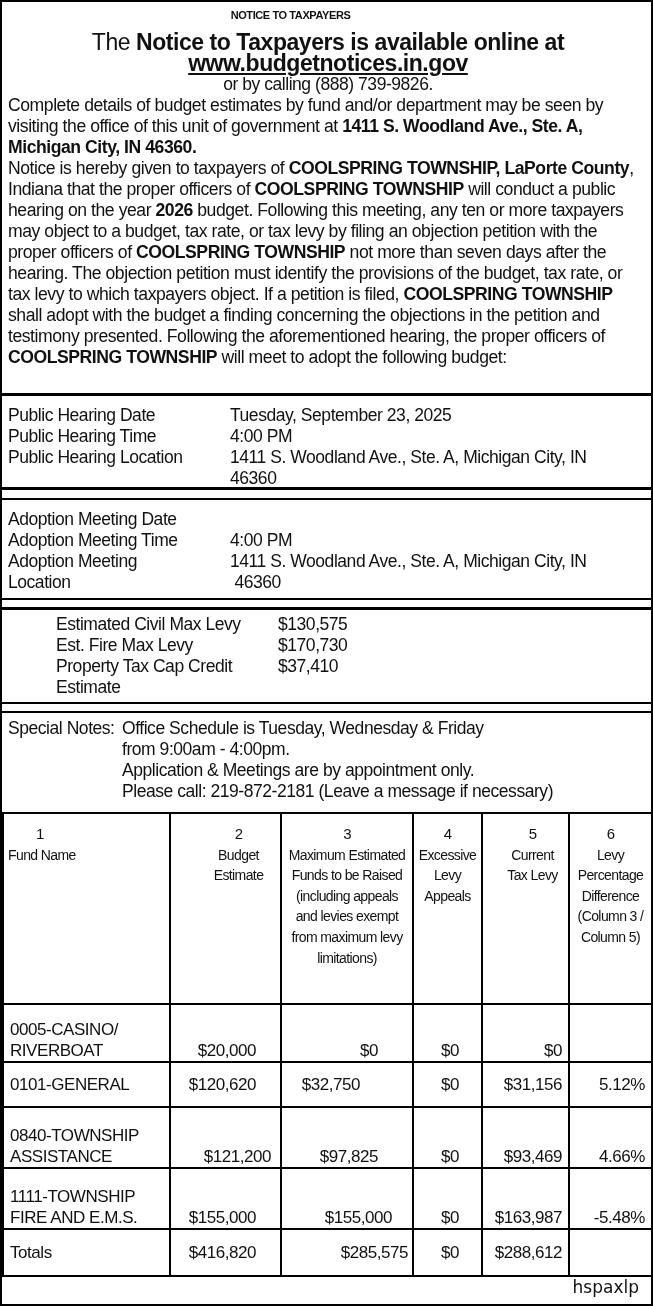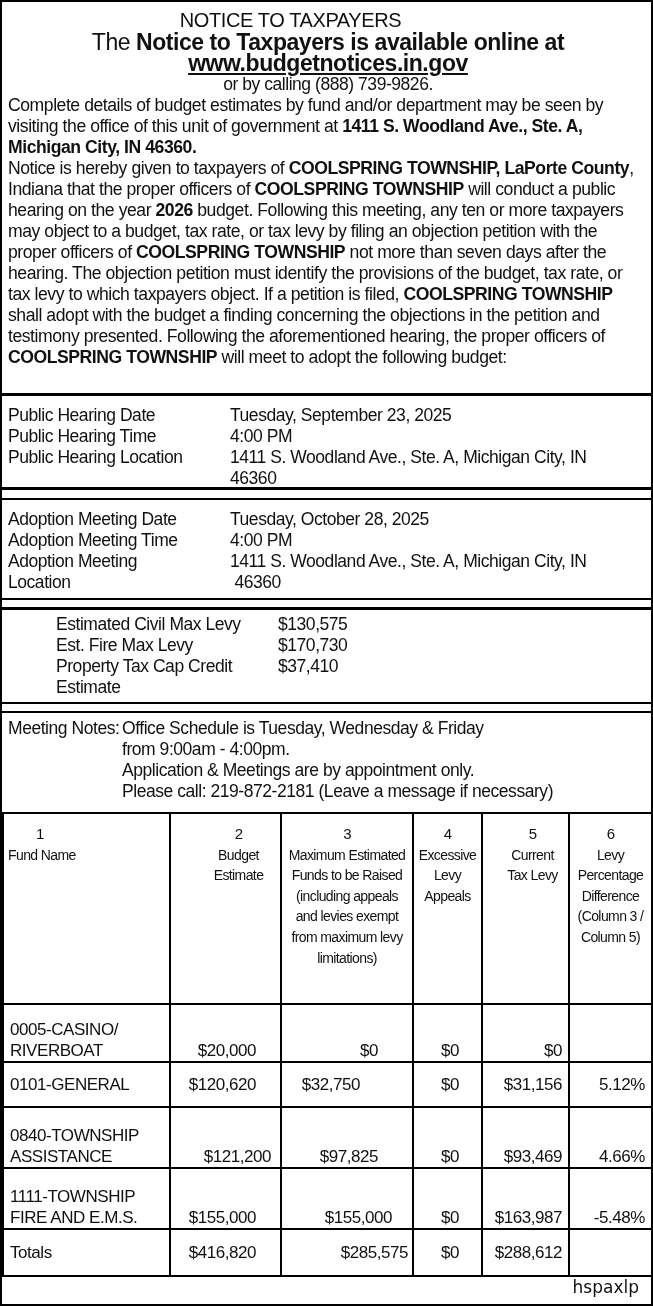--- a/index.html
+++ b/index.html
@@ -2,21 +2,21 @@
 <html><head>
 <meta charset="utf-8">
 <style>
   html, body { margin:0; padding:0; background:#ffffff; }
   body { width:653px; height:1306px; overflow:hidden; position:relative;
          font-family:"Liberation Sans", "DejaVu Sans", sans-serif; color:#111; }
   .frame { position:absolute; left:0; top:0; width:649px; height:1302px;
            border:2px solid #000; border-right-width:3px; box-sizing:content-box; }
   .cond { font-size:17.5px; line-height:21px; letter-spacing:-0.45px; transform-origin:left top; }
   .hline { position:absolute; left:0; width:651px; background:#000; }
-  .title { position:absolute; left:0; width:581px; top:9px; text-align:center; font-weight:normal; font-size:20px; letter-spacing:-0.4px; }
+  .title { position:absolute; left:0; width:581px; top:9px; text-align:center; font-weight:bold; font-size:11px; letter-spacing:-0.4px; }
   .center { text-align:center; }
   b { font-weight:bold; }
   .url { font-weight:bold; text-decoration:underline; }
   .intro { position:absolute; left:8px; top:24px; width:640px; }
   .row2 { display:flex; }
   .lbl { width:222px; flex:0 0 222px; }
   .lbl2 { width:222px; flex:0 0 222px;margin-left:48px; }
   .section { position:absolute; left:8px; width:640px; }
   table.budget { position:absolute; left:2px; top:812px; border-collapse:collapse; table-layout:fixed; width:649px; }
   table.budget td { border:2px solid #000; padding:0 6px; vertical-align:bottom; font-size:17px; letter-spacing:-0.45px; line-height:21px; }
@@ -65,21 +65,20 @@
       <span><span>1411 S. Woodland Ave., Ste. A, Michigan City, IN</span><br><span>46360</span></span>
     </div>
 </div>
 
 <div class="hline" style="top:487px;height:3px;"></div>
 <div class="hline" style="top:498px;height:2px;"></div>
 
 <div class="section cond" style="top:509px;">
   <div class="row2">
       <span class="lbl">Adoption Meeting Date</span>
-      <span>Tuesday, October 28, 2025</span>
     </div>
   <div class="row2">
       <span class="lbl">Adoption Meeting Time</span>
       <span>4:00 PM</span>
     </div>
   <div class="row2">
       <span class="lbl"><span>Adoption Meeting</span><br><span>Location</span></span>
       <span><span>1411 S. Woodland Ave., Ste. A, Michigan City, IN</span><br><span style="white-space:pre"> 46360</span></span>
     </div>
 </div>
@@ -100,21 +99,21 @@
       <span class="lbl2"><span>Property Tax Cap Credit</span><br><span>Estimate</span></span>
       <span>$37,410</span>
     </div>
 </div>
 
 <div class="hline" style="top:702px;height:2px;"></div>
 <div class="hline" style="top:711px;height:2px;"></div>
 
 <div class="section cond" style="top:718px;">
   <div class="row2">
-      <span style="width:114px;flex:0 0 114px">Meeting Notes:</span>
+      <span style="width:114px;flex:0 0 114px">Special Notes:</span>
     <span>
       <span>Office Schedule is Tuesday, Wednesday &amp; Friday</span><br>
       <span>from 9:00am - 4:00pm.</span><br>
       <span>Application &amp; Meetings are by appointment only.</span><br>
       <span>Please call: 219-872-2181 (Leave a message if necessary)</span>
     </span>
   </div>
 </div>
 
 <table class="budget">

